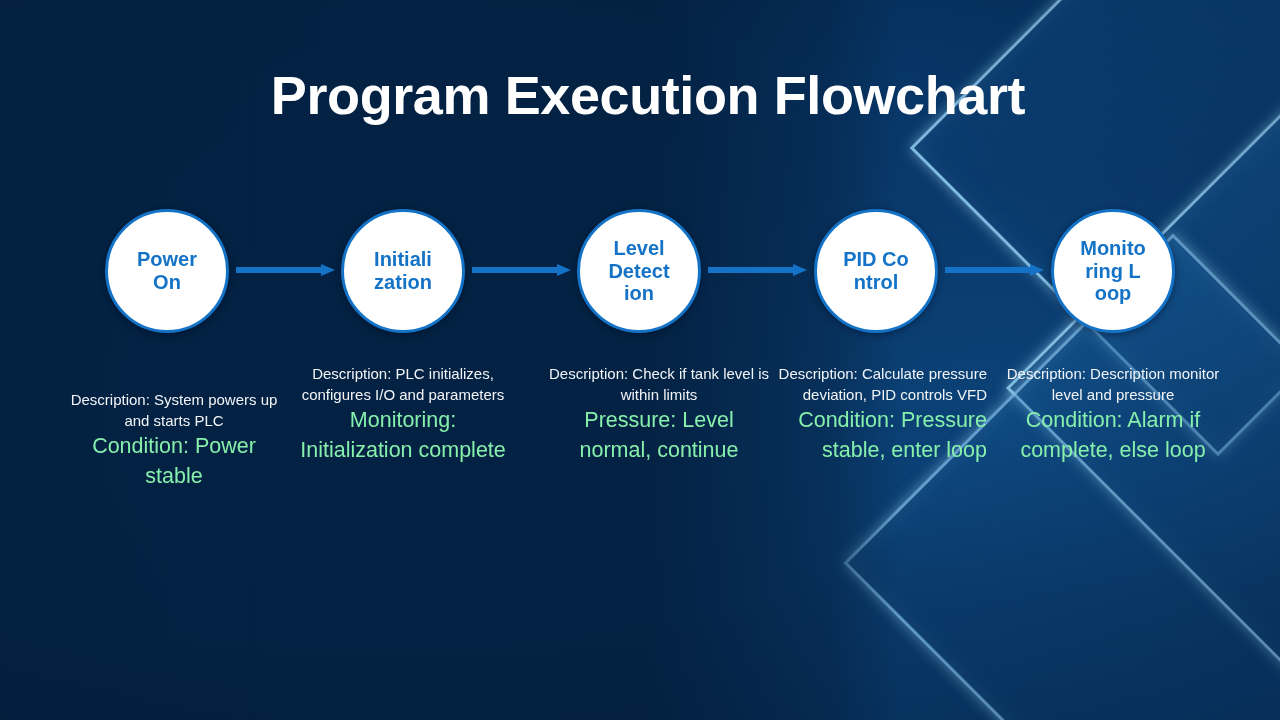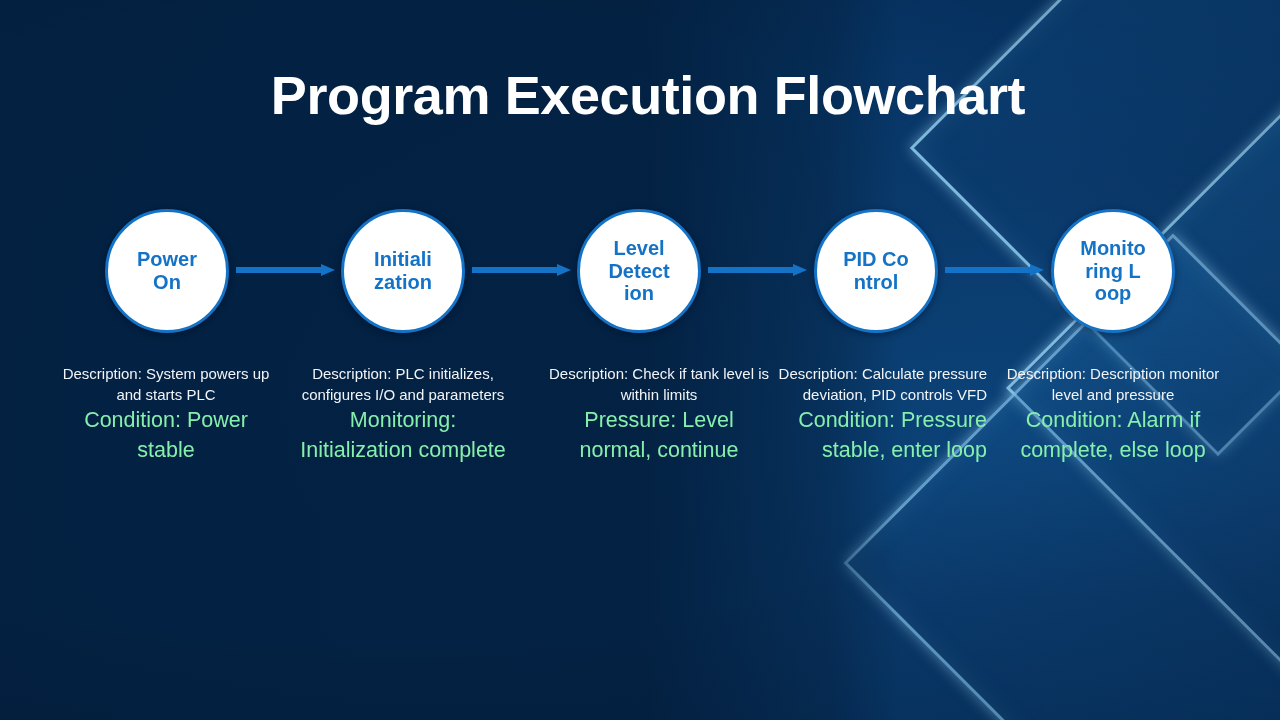--- a/index.html
+++ b/index.html
@@ -222,21 +222,21 @@
     </div>
 
     <div class="node" style="left:1051px;">
       <div class="circle">
         <div class="circle-label">Monitoring Loop</div>
       </div>
     </div>
 
   </div>
 
-  <div class="caption" style="left:55px; width:222px;">
+  <div class="caption" style="left:63px; width:222px;margin-top:26px;">
     <div class="desc">Description: System powers up and starts PLC</div>
     <div class="cond">Condition: Power stable</div>
   </div>
 
   <div class="caption" style="left:292px; width:222px;">
     <div class="desc">Description: PLC initializes, configures I/O and parameters</div>
     <div class="cond">Monitoring: Initialization complete</div>
   </div>
 
   <div class="caption" style="left:548px; width:222px;">

